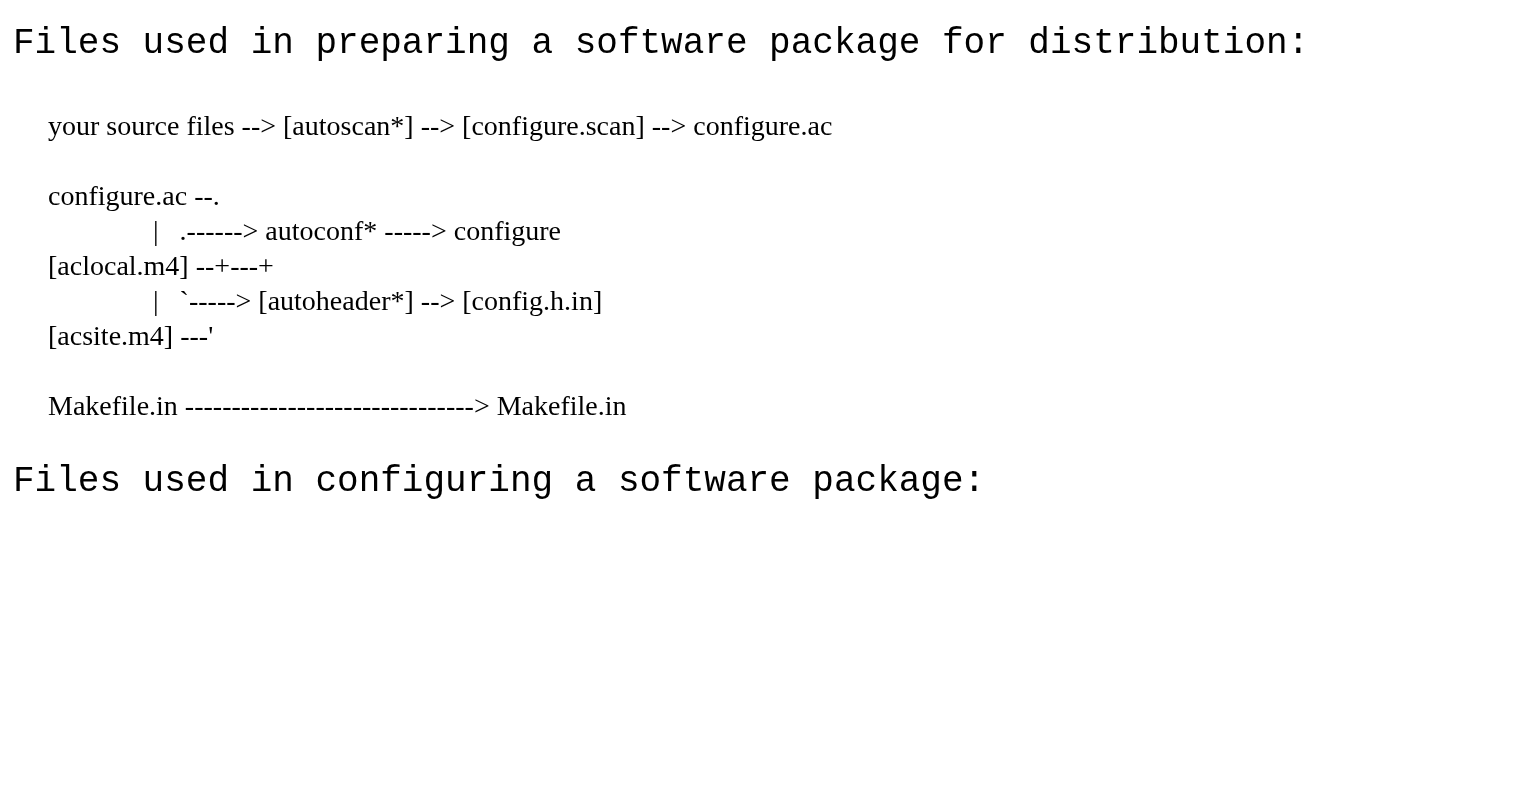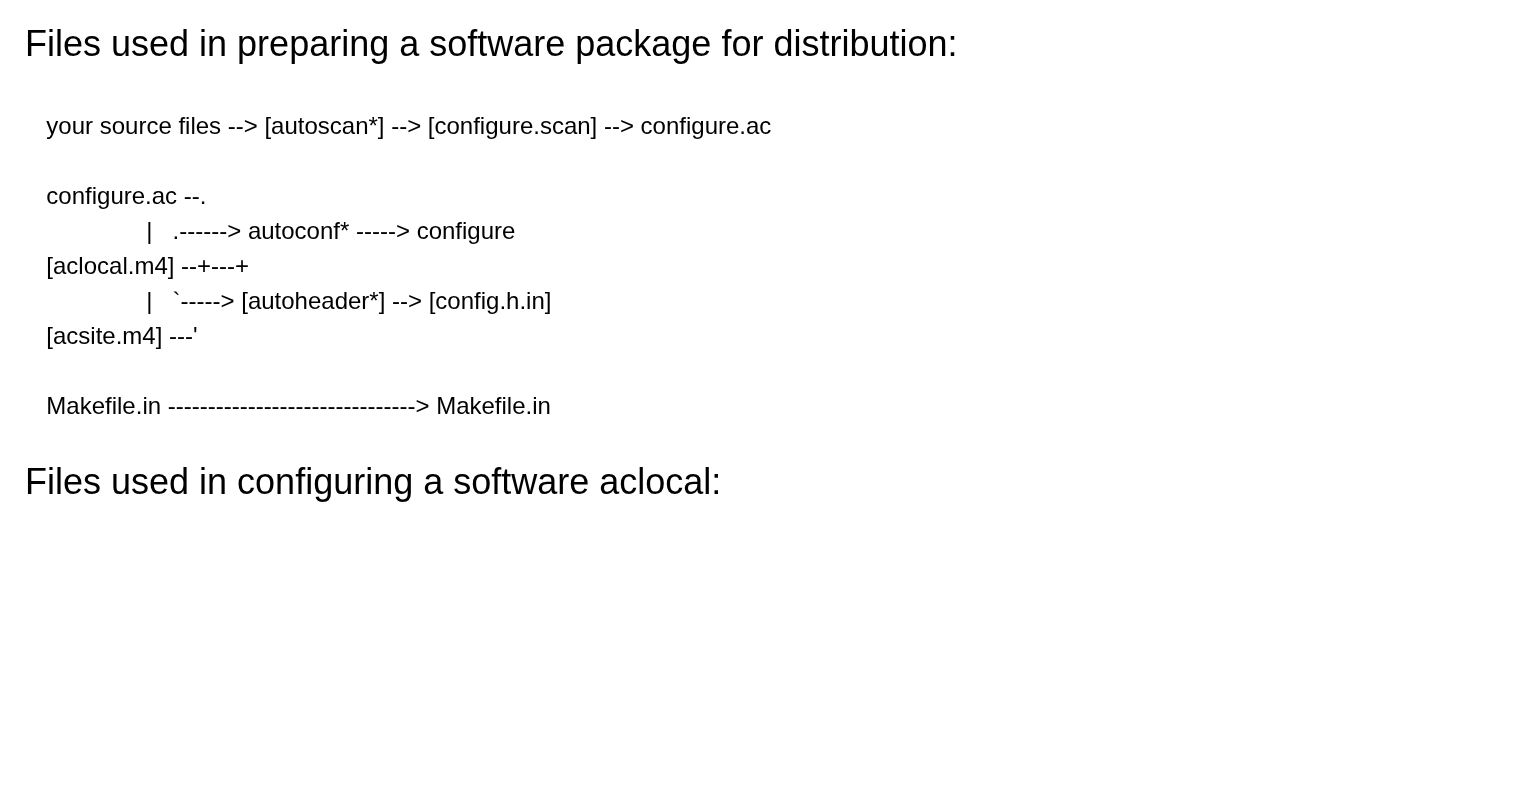--- a/index.html
+++ b/index.html
@@ -10,36 +10,36 @@
   body {
     width: 1523px;
     height: 785px;
     overflow: hidden;
     color: #000000;
   }
   main {
     padding-left: 13px;
   }
   h2.section-heading {
-    font-family: Liberation Sans, sans-serif;
+    font-family: Liberation Mono, monospace;
     font-weight: 400;
     font-size: 36px;
     line-height: 43px;
-    margin: 12px;
+    margin: 0;
     white-space: nowrap;
   }
   h2.first {
     margin-top: 22px;
   }
   h2.second {
     margin-top: 37px;
   }
   pre.ascii-diagram {
-    font-family: Liberation Sans, sans-serif;
-    font-size: 24px;
+    font-family: Liberation Serif, serif;
+    font-size: 28px;
     line-height: 35px;
     margin: 43px 0 0 0;
     white-space: pre;
   }
 </style>
 </head>
 <body>
 
 <main>
 
@@ -48,16 +48,16 @@
   <pre class="ascii-diagram">     your source files --&gt; [autoscan*] --&gt; [configure.scan] --&gt; configure.ac
 
      configure.ac --.
                     |   .------&gt; autoconf* -----&gt; configure
      [aclocal.m4] --+---+
                     |   `-----&gt; [autoheader*] --&gt; [config.h.in]
      [acsite.m4] ---'
 
      Makefile.in -------------------------------&gt; Makefile.in</pre>
 
-  <h2 class="section-heading second">Files used in configuring a software aclocal:</h2>
+  <h2 class="section-heading second">Files used in configuring a software package:</h2>
 
 
 </main>
 
 </body></html>

